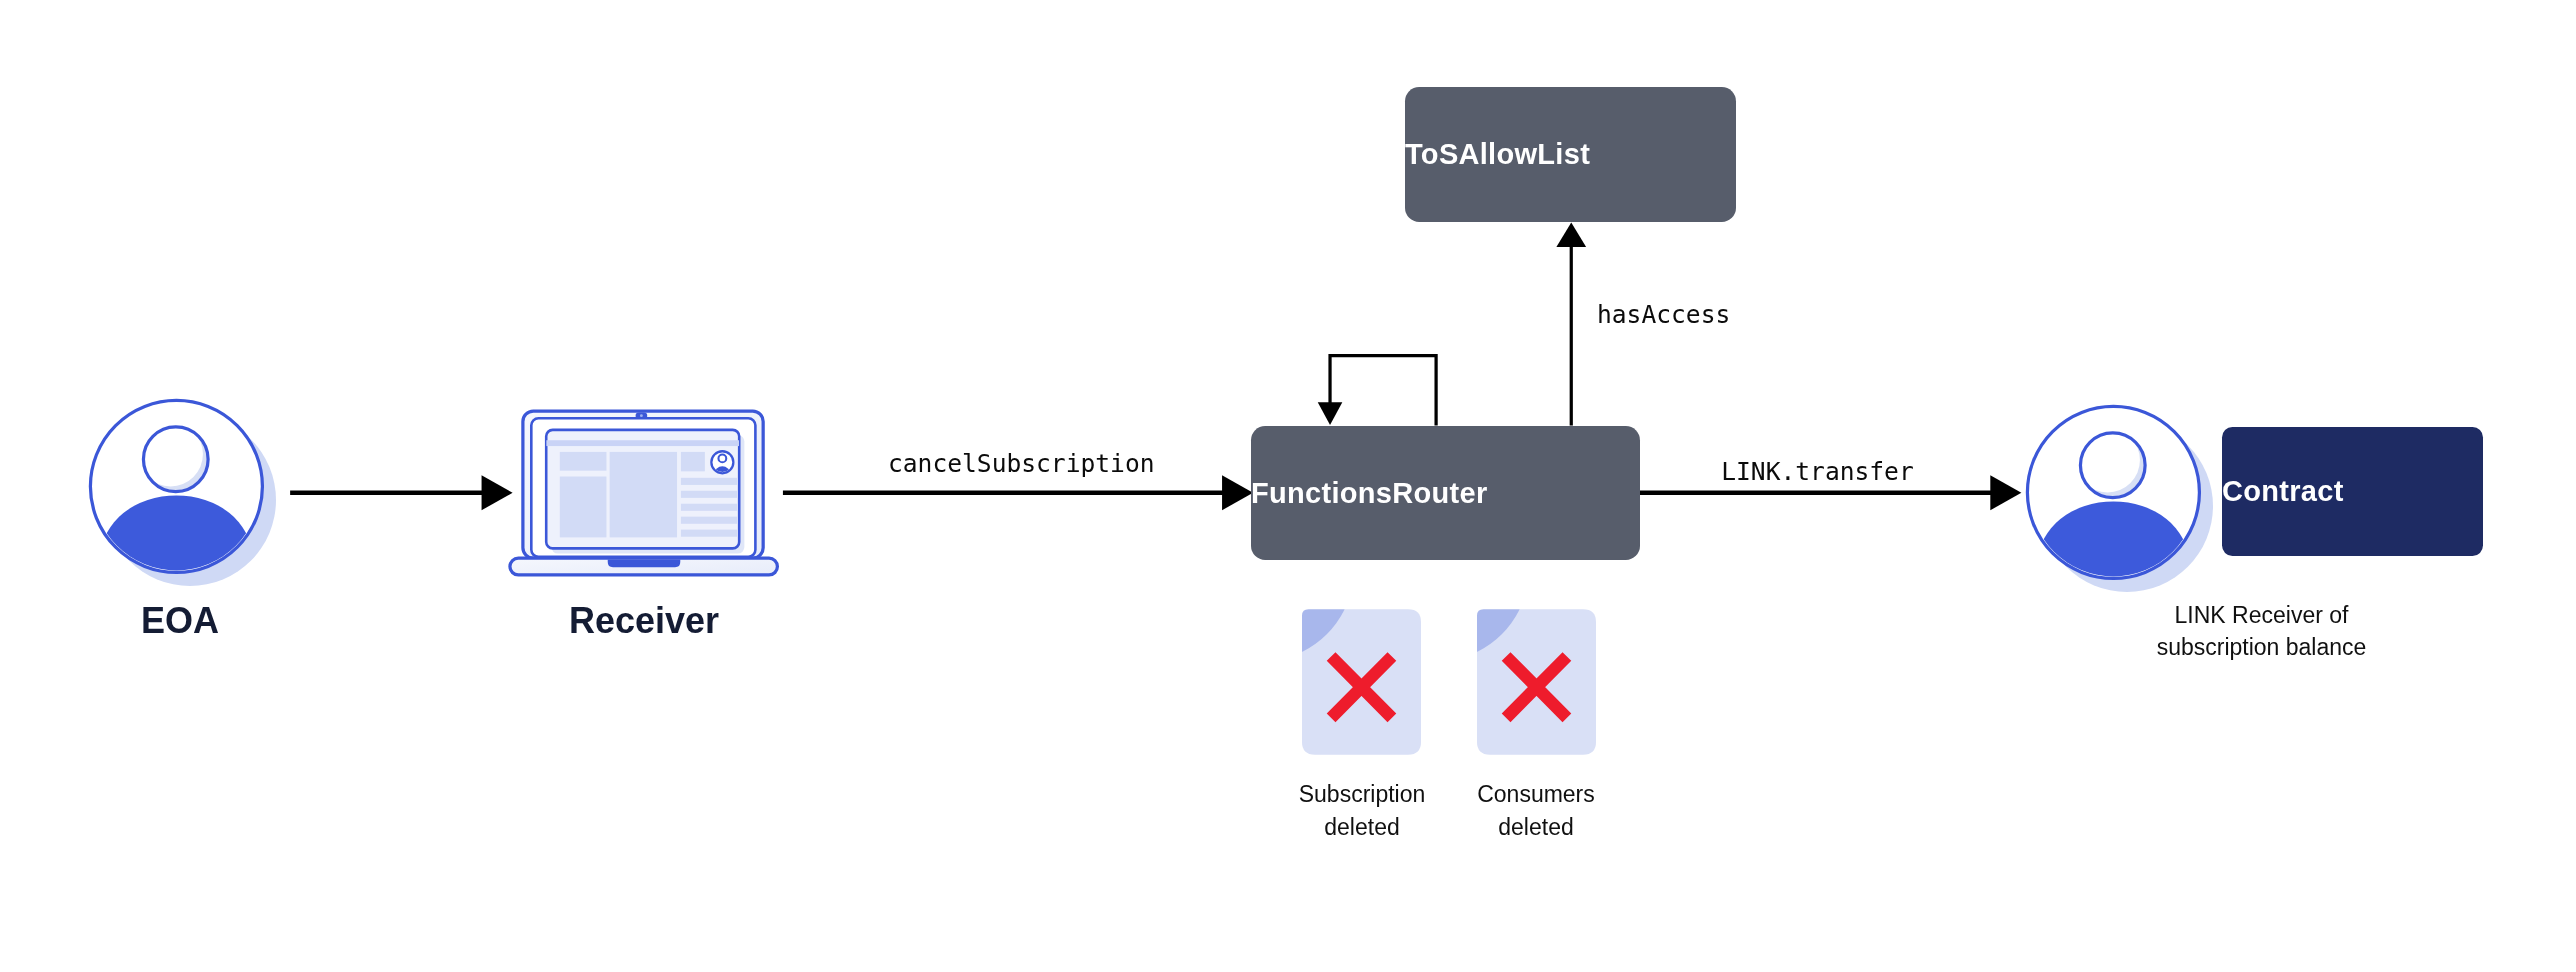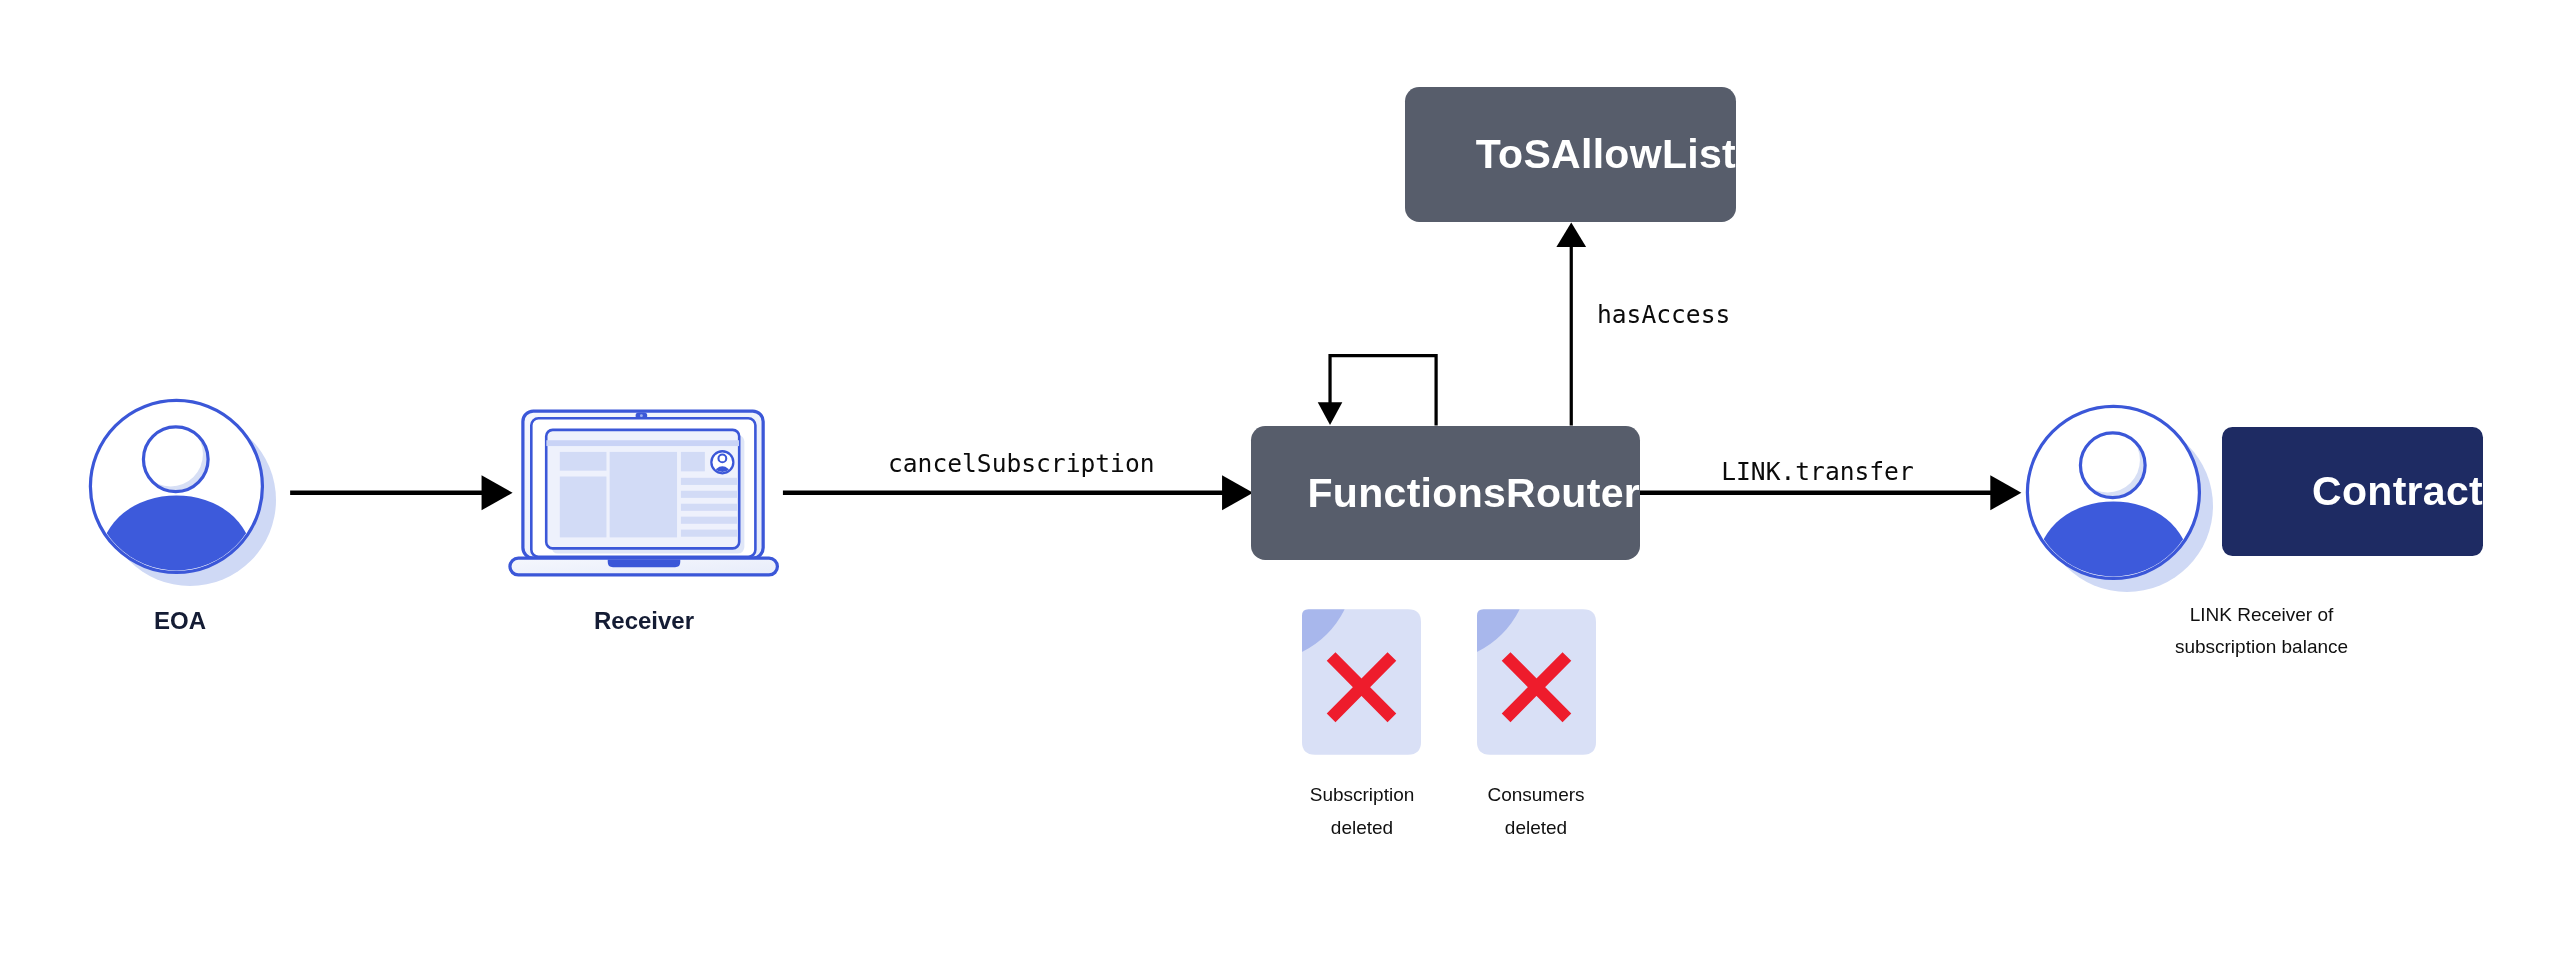--- a/index.html
+++ b/index.html
@@ -2,44 +2,44 @@
 <html style="font-size:10.4px"><head>
 <meta charset="utf-8">
 <style>
   html,body{margin:0;padding:0;background:#ffffff;}
   .canvas{
     position:relative;width:2576px;height:972px;background:#ffffff;
     font-family:"Liberation Sans",sans-serif;overflow:hidden;
   }
   .abs{position:absolute;}
   .node{
-    position:absolute;display:flex;align-items:center;justify-content:flex-end;
-    color:#ffffff;font-weight:700;font-size:41px;letter-spacing:0.3px;
+    position:absolute;display:flex;align-items:center;justify-content:flex-start;
+    color:#ffffff;font-weight:700;font-size:29px;letter-spacing:0.3px;
   }
   .node.slate{background:#575D6B;border-radius:14.2px;}
   .node.navy{background:#1E2B63;border-radius:10.4px;}
   #tos-box{left:1405px;top:87px;width:331px;height:135px;}
   #router-box{left:1251px;top:426px;width:389px;height:134px;}
   #contract-box{left:2222px;top:427px;width:261px;height:129px;}
   .icon-label{
-    position:absolute;text-align:center;font-weight:700;font-size:24px;
+    position:absolute;text-align:center;font-weight:700;font-size:36px;
     line-height:39px;color:#141C34;
   }
   #eoa-label{left:83px;top:601px;width:194px;}
   #frontend-label{left:547px;top:601px;width:194px;}
   .mono-label{
     position:absolute;font-family:"DejaVu Sans Mono",monospace;font-size:24.6px;
     line-height:30px;color:#0B0B0B;text-align:center;white-space:nowrap;
   }
   #cancel-label{left:888px;top:449px;width:259px;}
   #link-label{left:1688px;top:449px;width:259px;margin-top:8px;}
   #hasaccess-label{left:1597px;top:300px;text-align:center;}
   #check-label{left:1254px;top:281px;width:259px;}
   .caption{
-    position:absolute;font-size:19px;line-height:33px;color:#101010;
+    position:absolute;font-size:23px;line-height:33px;color:#101010;
     text-align:center;white-space:nowrap;
   }
   #sub-caption{left:1265px;top:778px;width:194px;text-align:center;}
   #cons-caption{left:1439px;top:778px;width:194px;}
   #receiver-caption{left:2132px;top:599px;width:259px;line-height:32px;}
   svg{display:block;}
 </style>
 </head>
 <body>
 

